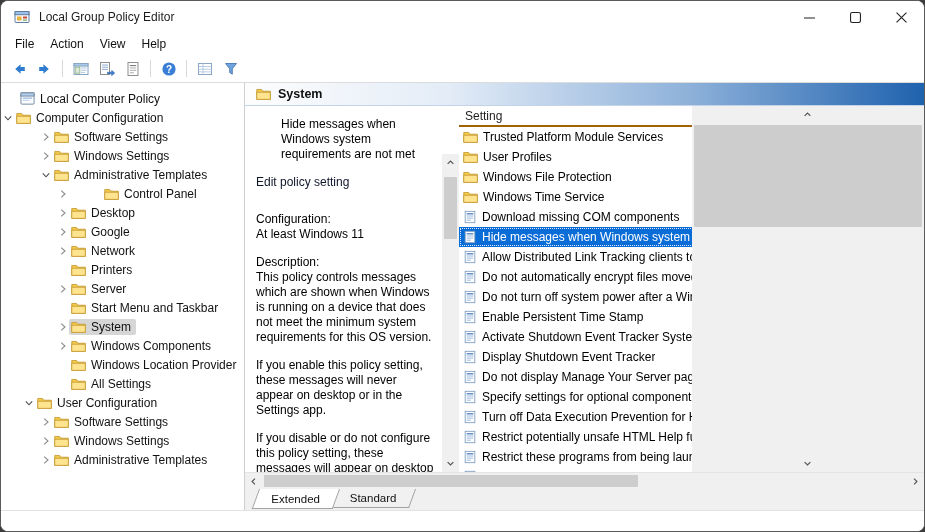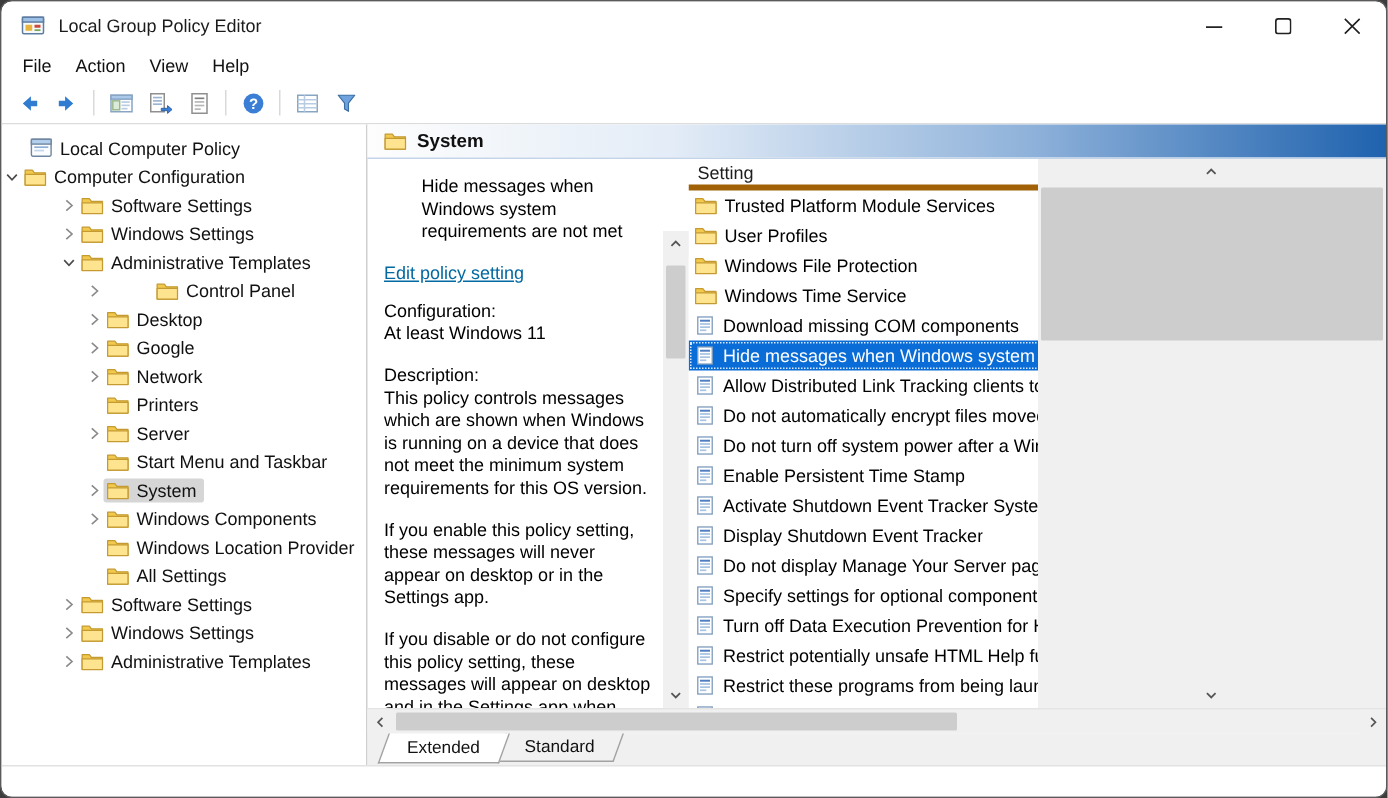--- a/index.html
+++ b/index.html
@@ -40,40 +40,40 @@
     background:linear-gradient(to right,#fdfdfd 0%,#e3ecf7 30%,#8fb2da 65%,#1f62ae 100%);
     border-bottom:1px solid #c4d4e8; }
   .ph-icon { display:flex; }
   .ph-title { font-size:12.5px; font-weight:bold; color:#101010; }
 
   .content { flex:1; min-height:0; display:flex; }
 
   
   .details { flex:0 0 197px; padding:11px 8px 0 11px; overflow:hidden; font-size:12px; color:#000; }
   .d-title { font-weight:normal; line-height:15px; margin-bottom:13px;margin-left:25px; }
-  .d-link { color:#0369a1; text-decoration:underline; display:inline-block; margin-bottom:11px; cursor:pointer; }
+  .d-link { color:#0f172a; display:inline-block; margin-bottom:23px; cursor:pointer; }
   .d-line { line-height:15px; }
   .d-block { margin-bottom:13px; }
   .d-para { line-height:15px; margin-bottom:13px; }
 
   
   .sb-wrap { flex:0 0 17px; display:flex; flex-direction:column; background:#fff; }
   .sb-gap { flex:0 0 48px; background:#fff; }
   .v-scrollbar { flex:1; display:flex; flex-direction:column; background:#f0f0f0; width:17px; }
   .sb-btn { flex:0 0 17px; border:none; background:#f0f0f0; display:flex; align-items:center; justify-content:center; padding:0; }
   .sb-track { flex:1; position:relative; }
   .sb-thumb { position:absolute; left:2px; right:2px; background:#cdcdcd; border-radius:1px; }
   .h-scrollbar { flex:0 0 17px; display:flex; background:#f0f0f0; border-top:1px solid #e4e4e4; }
   .h-scrollbar .sb-btn { flex:0 0 17px; }
   .h-track { flex:1; position:relative; }
   .h-thumb { position:absolute; top:2px; bottom:2px; left:2px; width:58%; background:#cdcdcd; border-radius:1px; }
 
   
   .list-area { flex:1; min-width:0; display:flex; flex-direction:column; overflow:hidden; }
-  .list-header { flex:0 0 21px; display:flex; align-items:center; font-size:12px; color:#1d1d1d; border-bottom:4px solid #a16207; }
+  .list-header { flex:0 0 21px; display:flex; align-items:center; font-size:12px; color:#1d1d1d; border-bottom:2px solid #a16207; }
   .col-setting { flex:0 0 345px; height:100%; display:flex; align-items:center; padding-left:6px; border-right:1px solid #e6e6e6; }
   .list-body { flex:1; overflow:hidden; }
   .list-row { height:20px; display:flex; align-items:center; font-size:12px; }
   .cell-setting { flex:0 0 345px; height:100%; display:flex; align-items:center; gap:5px; padding-left:4px; white-space:nowrap; overflow:hidden; text-overflow:ellipsis; }
   .cell-setting .row-label { overflow:hidden; text-overflow:ellipsis; }
   .cell-state { flex:1; padding-left:8px; white-space:nowrap; overflow:hidden; color:#000; }
   .row-ic { display:flex; flex:0 0 auto; }
   .list-row.selected .cell-setting { background:#0a6cd6; color:#fff; outline:1px dotted rgba(255,255,255,.85); outline-offset:-2px; }
 
   
@@ -436,20 +436,36 @@
         <div class="tree-row" style="padding-left: 55px;">
           <span class="tree-chevron"></span>
           <span class="tree-content">
             <span class="tree-ic">
               <svg width="15" height="12" viewBox="0 0 16 13">
                 <path d="M.7 1.6h5.2l1.5 1.9h8v8.8H.7z" fill="#f2c94c" stroke="#c49a31" stroke-width="0.9" stroke-linejoin="round"></path>
                 <path d="M.7 4.6h14.7v7.7H.7z" fill="#ffe48f" stroke="#c49a31" stroke-width="0.9" stroke-linejoin="round"></path>
               </svg>
             </span>
             <span class="tree-label">All Settings</span>
+          </span>
+        </div>
+        <div class="tree-row" style="padding-left: 21px;">
+          <span class="tree-chevron">
+            <svg width="10" height="10" viewBox="0 0 10 10">
+              <path d="M1.8 3.4 5 6.8 8.2 3.4" fill="none" stroke="#4a4a4a" stroke-width="1.1"></path>
+            </svg>
+          </span>
+          <span class="tree-content">
+            <span class="tree-ic">
+              <svg width="15" height="12" viewBox="0 0 16 13">
+                <path d="M.7 1.6h5.2l1.5 1.9h8v8.8H.7z" fill="#f2c94c" stroke="#c49a31" stroke-width="0.9" stroke-linejoin="round"></path>
+                <path d="M.7 4.6h14.7v7.7H.7z" fill="#ffe48f" stroke="#c49a31" stroke-width="0.9" stroke-linejoin="round"></path>
+              </svg>
+            </span>
+            <span class="tree-label">User Configuration</span>
           </span>
         </div>
         <div class="tree-row" style="padding-left: 38px;">
           <span class="tree-chevron">
             <svg width="10" height="10" viewBox="0 0 10 10">
               <path d="M3.2 1.6 7 5 3.2 8.4" fill="none" stroke="#8a8a8a" stroke-width="1.1"></path>
             </svg>
           </span>
           <span class="tree-content">
             <span class="tree-ic">

